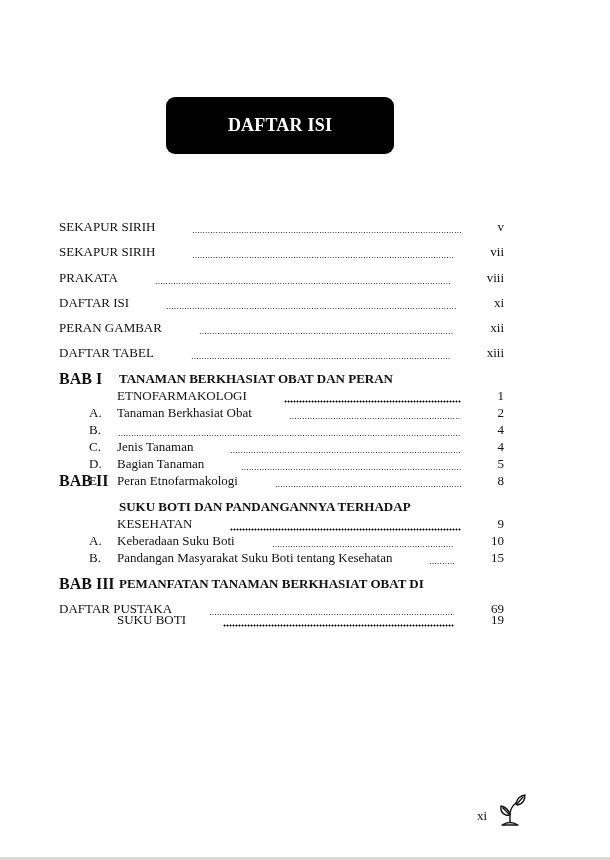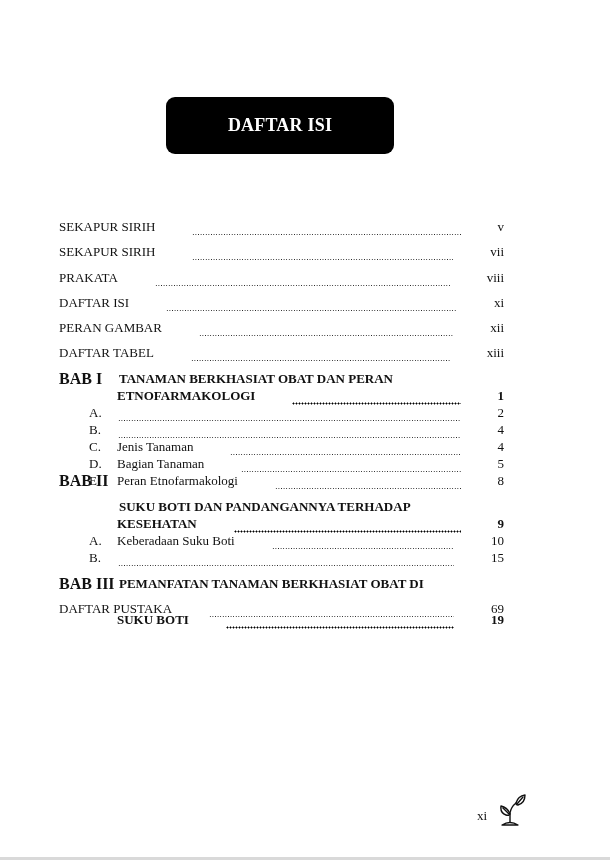--- a/index.html
+++ b/index.html
@@ -9,29 +9,29 @@
   }
   .title-box {
     position: absolute; left: 166px; top: 97px; width: 228px; height: 57px;
     background: #000; border-radius: 9px; display: flex; align-items: center; justify-content: center;
   }
   .title-box span {
     color: #fff; font-family: "Liberation Serif", serif; font-weight: bold; font-size: 18px; letter-spacing: 0.2px;
   }
   .toc { position: absolute; left: 59px; top: 0; width: 445px; }
   .row {
-    position: absolute; left: 0; width: 445px; display: flex; align-items: flex-end;
+    position: absolute; left: 0; width: 445px; display: flex; align-items: center;
     font-family: "Liberation Serif", serif; font-size: 13px; line-height: 16px; white-space: nowrap; gap: 36px;
   }
   .row .dots {
     flex: 1; overflow: hidden; margin: 0 1px; height: 12px; position: relative; top: 1px;
     background-image: radial-gradient(circle, #222 0.55px, transparent 0.75px);
     background-size: 2.6px 3px; background-repeat: repeat-x; background-position: 0 9px;
   }
-  .row.bold { font-weight: bold; }
+  .row.bold { font-weight: normal; }
   .row.bold .dots { background-image: radial-gradient(circle, #000 0.9px, transparent 1.1px); background-size: 3px 3px; }
   .row .page { text-align: right; }
   .chap-label { position: absolute; left: 0; font-family: "Liberation Serif", serif; font-weight: bold; font-size: 16px; line-height: 16px; }
   .chap-line1 { position: absolute; left: 60px; font-family: "Liberation Serif", serif; font-weight: bold; font-size: 13px; line-height: 16px; white-space: nowrap; }
   .sub { left: 58px; width: 387px; }
   .sub-letter { position: absolute; left: 30px; font-family: "Liberation Serif", serif; font-size: 13px; line-height: 16px; }
   .footer-page { position: absolute; left: 477px; top: 808px; font-family: "Liberation Serif", serif; font-size: 13px; }
   .plant { position: absolute; left: 496px; top: 794px; width: 30px; height: 34px; }
   .bottom-bar { position: absolute; left: 0; top: 857px; width: 610px; height: 3px; background: #d9d9d9; }
 </style>
@@ -77,20 +77,21 @@
 
   <span class="chap-label" style="top:371px">BAB I</span>
   <span class="chap-line1" style="top:371px">TANAMAN BERKHASIAT OBAT  DAN PERAN</span>
   <div class="row bold sub" style="top:388px">
     <span>ETNOFARMAKOLOGI</span>
       <span class="dots"></span>
       <span class="page">1</span>
   </div>
   <span class="sub-letter" style="top:405px">A.</span>
   <div class="row sub" style="top:405px">
+    <span>Tanaman Berkhasiat Obat</span>
       <span class="dots"></span>
       <span class="page">2</span>
   </div>
   <span class="sub-letter" style="top:422px">B.</span>
   <div class="row sub" style="top:422px">
       <span class="dots"></span>
       <span class="page">4</span>
   </div>
   <span class="sub-letter" style="top:439px">C.</span>
   <div class="row sub" style="top:439px">
@@ -119,20 +120,21 @@
       <span class="page">9</span>
   </div>
   <span class="sub-letter" style="top:533px">A.</span>
   <div class="row sub" style="top:533px">
     <span>Keberadaan Suku Boti</span>
       <span class="dots"></span>
       <span class="page">10</span>
   </div>
   <span class="sub-letter" style="top:550px">B.</span>
   <div class="row sub" style="top:550px">
+    <span>Pandangan Masyarakat Suku Boti tentang Kesehatan</span>
       <span class="dots"></span>
       <span class="page">15</span>
   </div>
 
   <span class="chap-label" style="top:576px">BAB III</span>
   <span class="chap-line1" style="top:576px">PEMANFATAN  TANAMAN BERKHASIAT OBAT  DI</span>
   <div class="row bold sub" style="top:612px">
     <span>SUKU BOTI</span>
       <span class="dots"></span>
       <span class="page">19</span>

